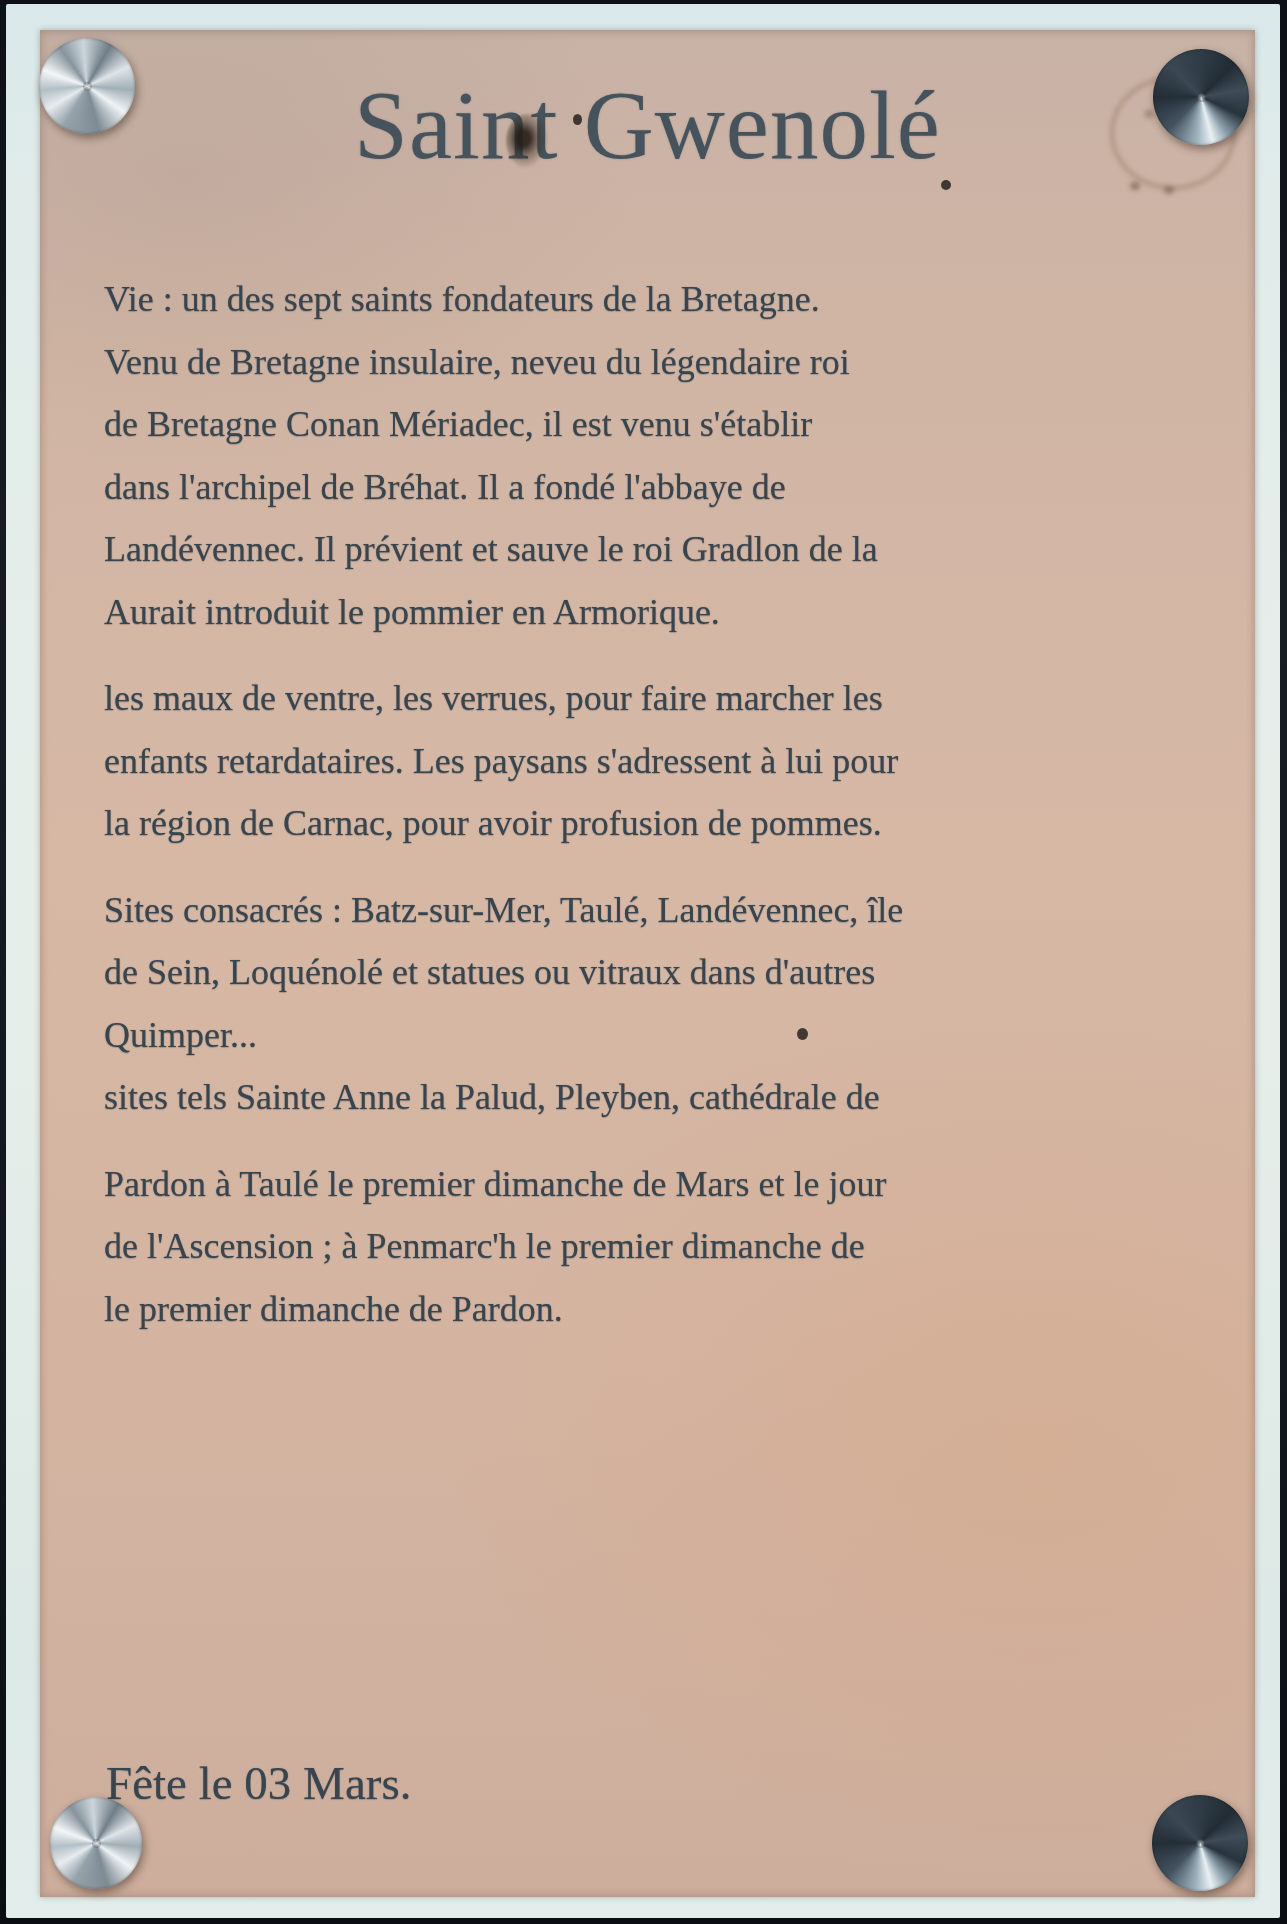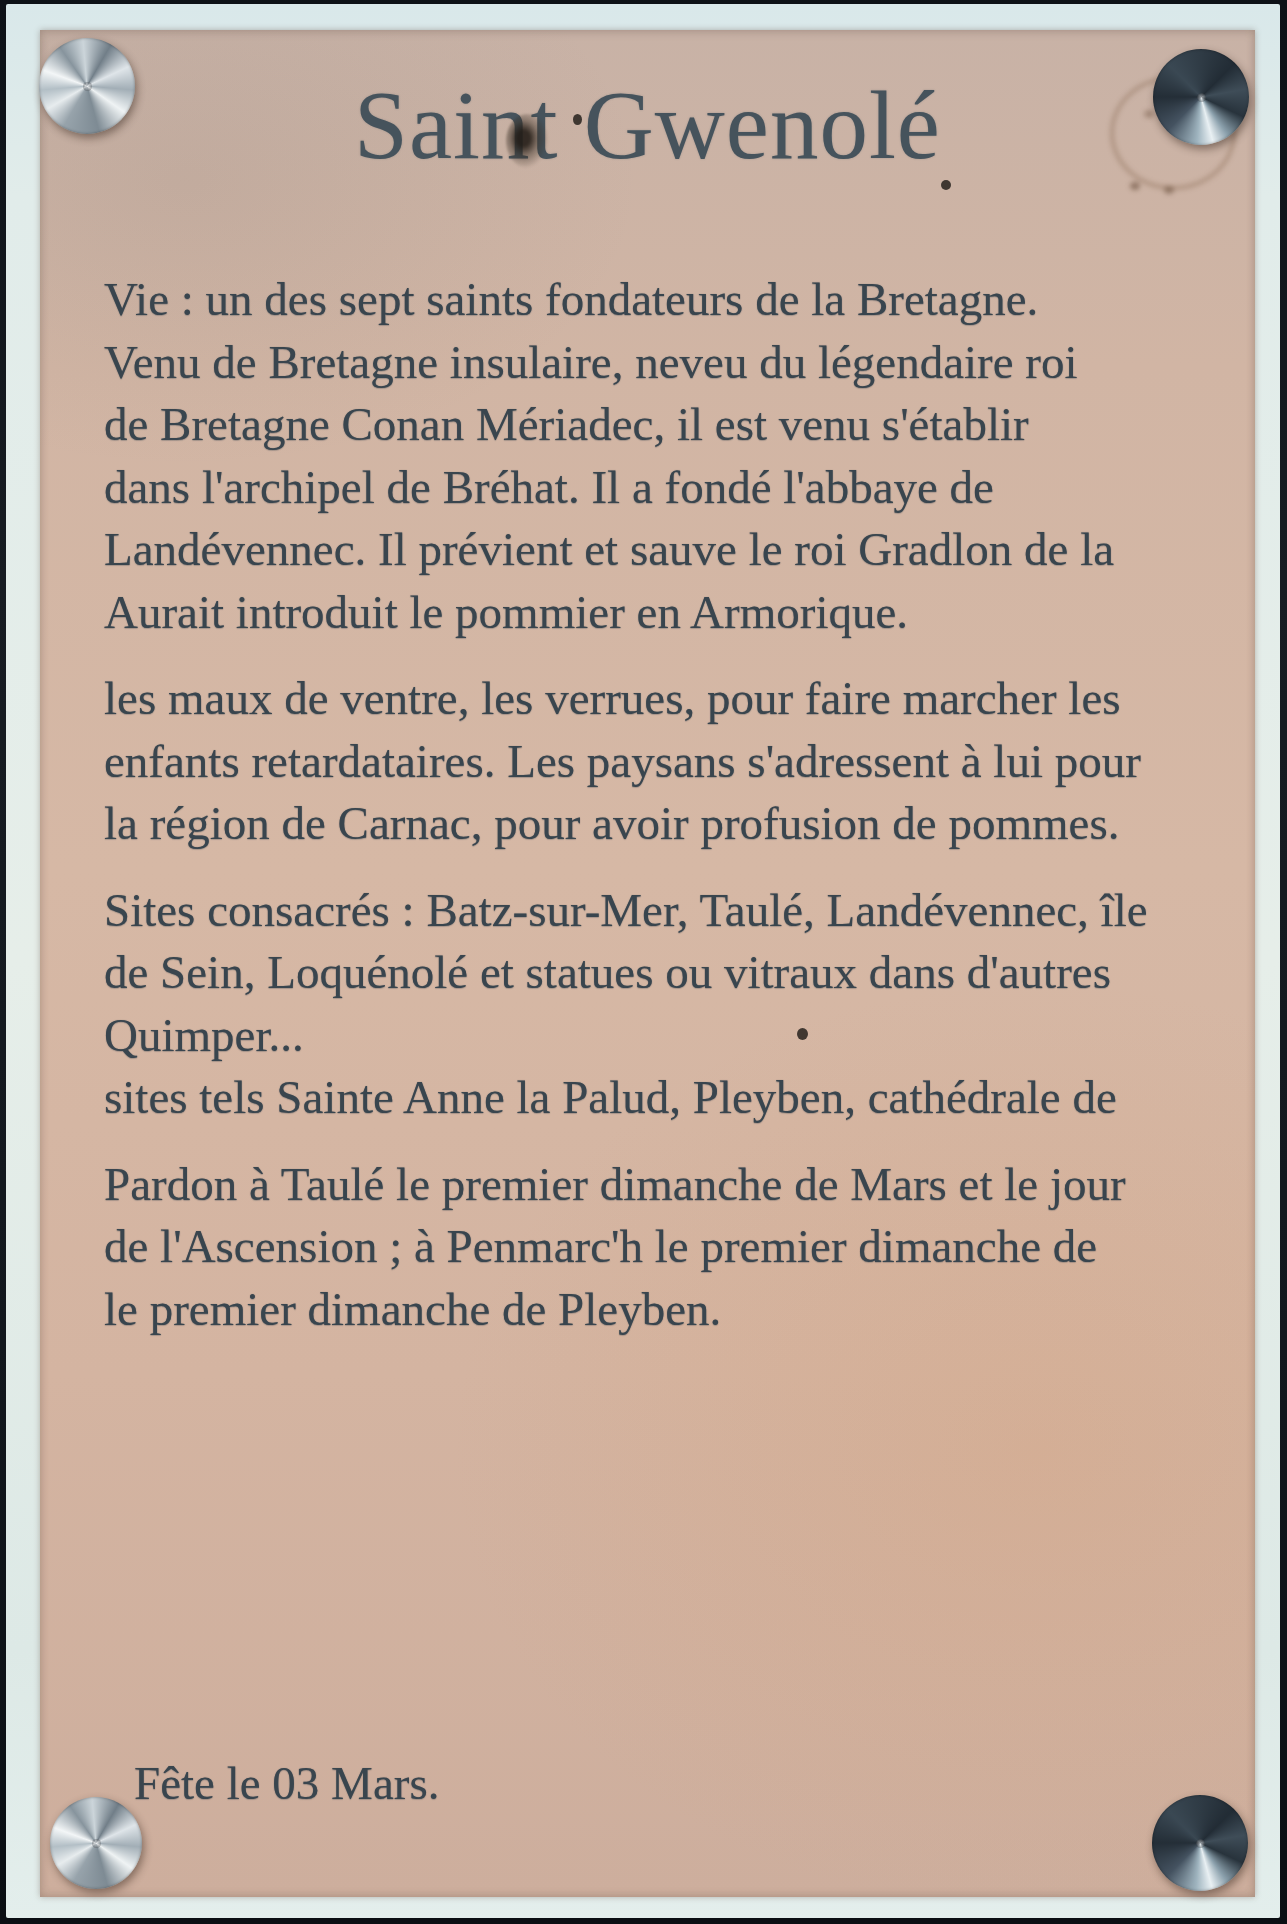--- a/index.html
+++ b/index.html
@@ -34,30 +34,29 @@
     position:absolute; top:40px; left:0; width:100%;
     margin:0; text-align:center;
     font-size:97px; line-height:1.15; font-weight:400;
     color:#46535c; letter-spacing:1px;
     text-shadow:0 0 2px rgba(70,83,92,.35);
   }
 
   .body-text { position:absolute; left:64px; top:238px; right:40px; }
   .para {
     margin:0 0 24px 0;
-    font-size:47px; color:#39454e;
+    font-size:36px; color:#39454e;
     text-shadow: 0 1px 1px rgba(57,69,78,.25), 0 0 1px rgba(57,69,78,.5);
   }
   .line { display:block; white-space:nowrap; line-height:62.5px; }
 
   .feast {
     position:absolute; left:66px; top:1722px;
     font-size:47px; line-height:62px; color:#39454e;
     text-shadow: 0 1px 1px rgba(57,69,78,.25), 0 0 1px rgba(57,69,78,.5);
-    margin-left: 28px;
   }
 
   
   .screw {
     position:absolute; width:96px; height:96px; border-radius:50%;
     box-shadow: 2px 4px 9px rgba(40,25,15,.45), inset 0 0 3px rgba(0,0,0,.35);
   }
   .screw.light {
     background: conic-gradient(from 210deg,
       #97a3ab 0deg, #e7ecee 30deg, #b3bfc6 55deg, #f3f6f7 80deg,
@@ -135,21 +134,21 @@
     </p>
     <p class="para">
       <span class="line">Sites consacrés : Batz-sur-Mer, Taulé, Landévennec, île</span>
       <span class="line">de Sein, Loquénolé et statues ou vitraux dans d'autres</span>
       <span class="line">Quimper...</span>
       <span class="line">sites tels Sainte Anne la Palud, Pleyben, cathédrale de</span>
     </p>
     <p class="para">
       <span class="line">Pardon à Taulé le premier dimanche de Mars et le jour</span>
       <span class="line">de l'Ascension ; à Penmarc'h le premier dimanche de</span>
-      <span class="line">le premier dimanche de Pleyben.</span>
+      <span class="line">le premier dimanche de Pardon.</span>
     </p>
   </div>
 
   <div class="feast">Fête le 03 Mars.</div>
 </div>
 
 <div class="screw light screw-tl"></div>
 <div class="screw dark screw-tr"></div>
 <div class="screw light screw-bl"></div>
 <div class="screw dark screw-br"></div>

